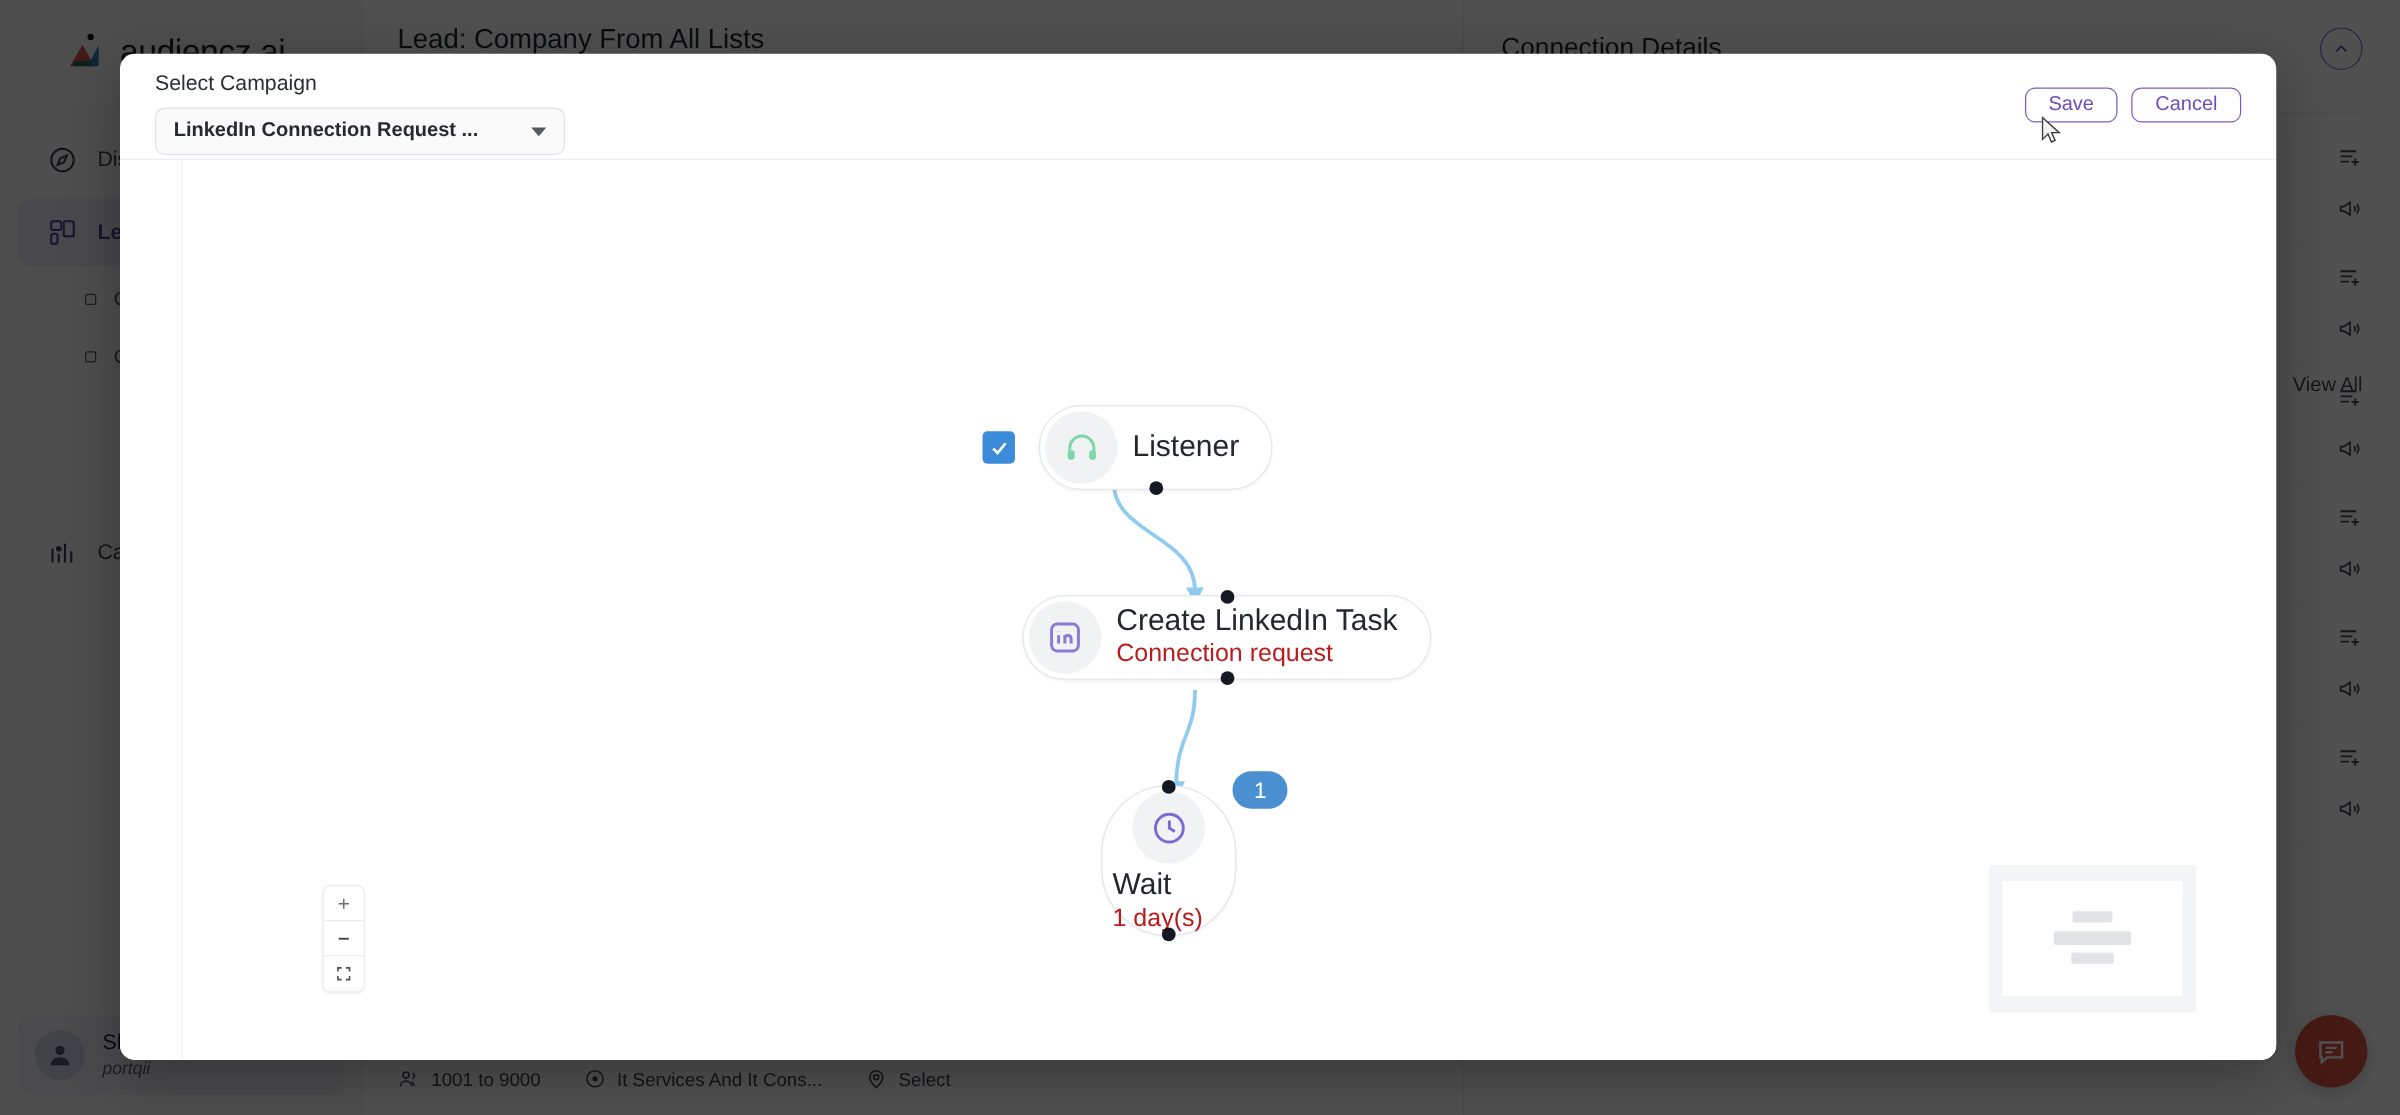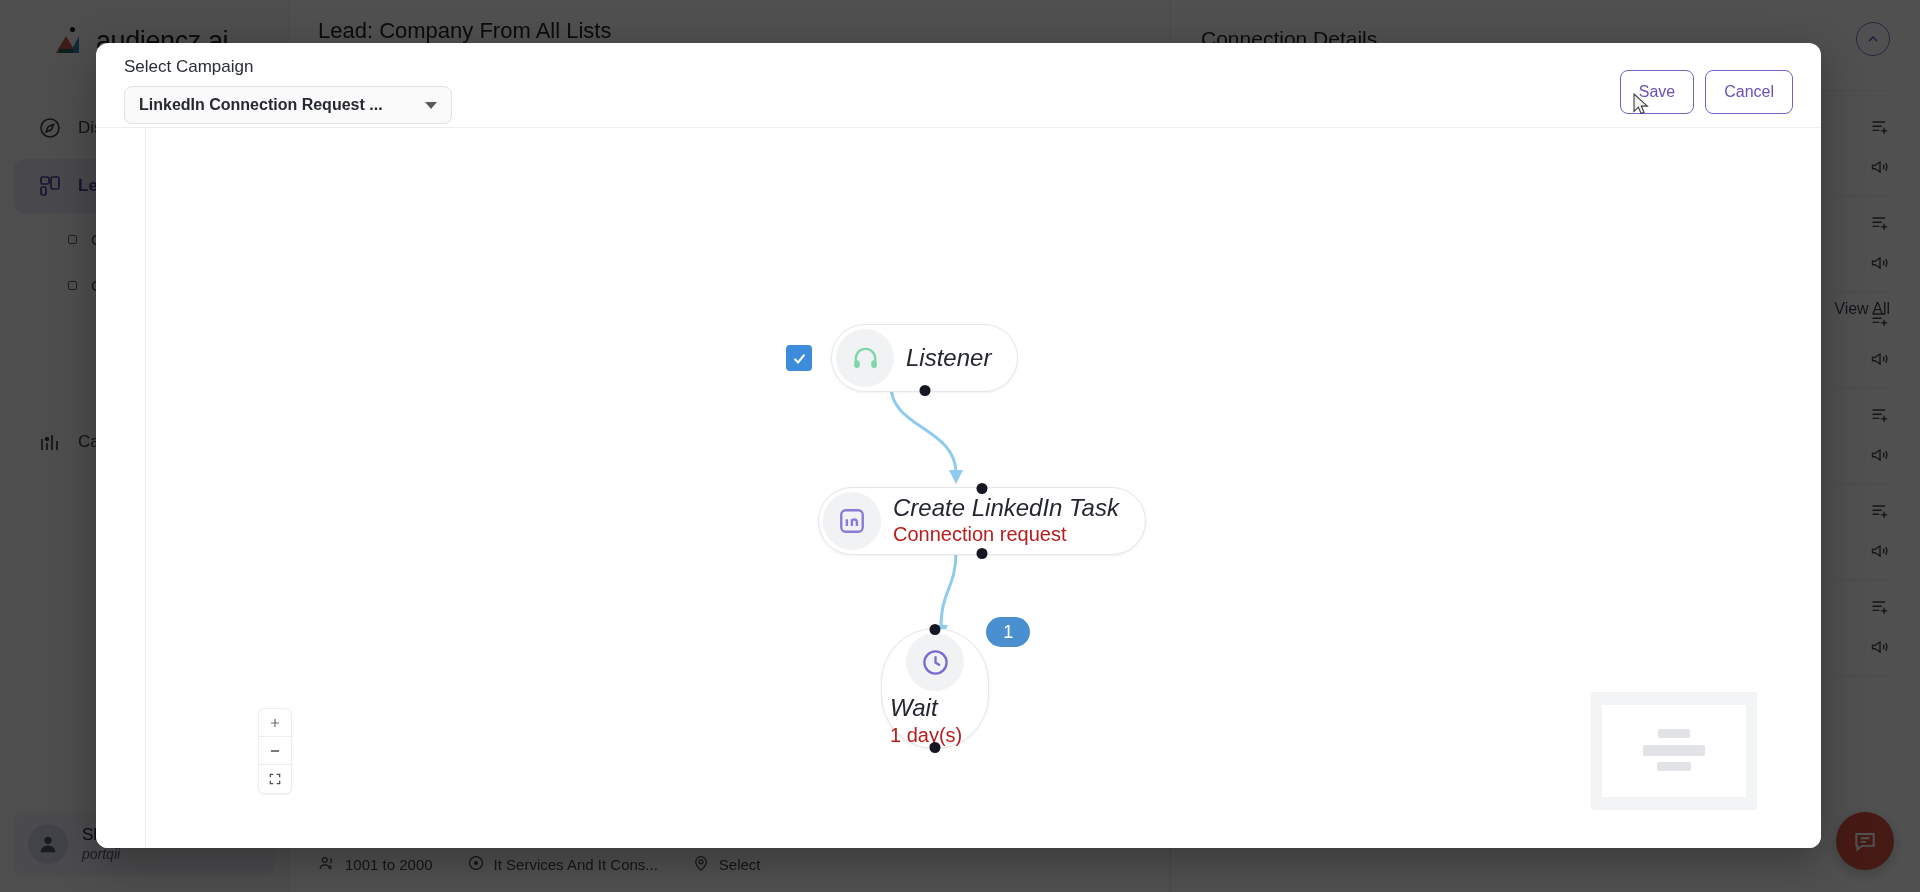--- a/index.html
+++ b/index.html
@@ -150,42 +150,42 @@
     display: flex; align-items: center; padding: 0 14px; cursor: pointer;
   }
   .sel-value { font-size: 16px; color: #26292f; font-weight: 600; }
   .sel-caret {
     margin-left: auto; width: 0; height: 0;
     border-left: 6px solid transparent; border-right: 6px solid transparent;
     border-top: 7px solid #555a63;
   }
   .modal-actions { position: absolute; right: 28px; top: 27px; display: flex; gap: 11px; }
   .modal-btn {
-    height: 44px; min-width: 72px; padding: 0 18px;
+    height: 28px; min-width: 72px; padding: 0 18px;
     border: 1.4px solid #7a5fc4; border-radius: 8px; background: #fff;
     color: #6a4fb8; font-size: 16px; cursor: pointer;
     display: flex; align-items: center; justify-content: center;
   }
   .modal-divider { border-top: 1px solid #eceef1; }
 
   
   .canvas { position: relative; flex: 1; background: #ffffff; overflow: hidden; }
   .canvas-rail { position: absolute; left: 49px; top: 0; bottom: 0; width: 1px; background: #f0f1f3; }
 
   .node {
     position: absolute; display: flex; align-items: center;
     background: #fff; border: 1px solid #e4e6ea; border-radius: 999px;
     box-shadow: 0 1px 3px rgba(16,24,40,.06);
   }
   .node-ico {
     width: 58px; height: 58px; border-radius: 50%; background: #f1f2f4;
     display: flex; align-items: center; justify-content: center; flex: none; margin: 4px;
   }
   .node-text { padding: 0 26px 0 8px; }
-  .node-title { font-size: 24px; color: #24272e; line-height: 1.12; font-weight: 400; font-style: italic; }
+  .node-title { font-size: 24px; color: #24272e; line-height: 1.12; font-weight: 400; }
   .node-sub { font-size: 20px; color: #b91c1c; line-height: 1.25; margin-top: 1px; }
 
   .handle {
     position: absolute; width: 11px; height: 11px; border-radius: 50%;
     background: #151823; left: 50%; transform: translateX(-50%);
   }
   .handle.top { top: -5px; }
   .handle.bottom { bottom: -5px; }
 
   .node-check {
@@ -434,21 +434,21 @@
 
   </div>
 
   <div class="status-bar" id="status-bar">
       <span class="status-chip">
         <span><svg width="18" height="18" viewBox="0 0 24 24" fill="none" stroke="#40444e" stroke-width="1.7">
             <circle cx="9" cy="8" r="3.2"></circle>
             <path d="M3 20c0-3.4 2.7-5.5 6-5.5s6 2.1 6 5.5"></path>
             <path d="M16 6.2a3 3 0 0 1 0 5.6M17.5 20c0-2.4-.8-4-2-5"></path>
           </svg></span>
-        <span>1001 to 2000</span>
+        <span>1001 to 9000</span>
       </span>
       <span class="status-chip">
         <span><svg width="18" height="18" viewBox="0 0 24 24" fill="none" stroke="#40444e" stroke-width="1.7">
             <circle cx="12" cy="12" r="8.6"></circle>
             <circle cx="12" cy="12" r="1.9" fill="#40444e"></circle>
           </svg></span>
         <span>It Services And It Cons...</span>
       </span>
       <span class="status-chip">
         <span><svg width="18" height="18" viewBox="0 0 24 24" fill="none" stroke="#40444e" stroke-width="1.7">
@@ -506,21 +506,21 @@
           <rect x="2.6" y="13.4" width="4.6" height="6.4" rx="2.2" fill="#7fd6ab" stroke="none"></rect>
           <rect x="16.8" y="13.4" width="4.6" height="6.4" rx="2.2" fill="#7fd6ab" stroke="none"></rect>
         </svg>
       </div>
       <div class="node-text">
         <div class="node-title">Listener</div>
       </div>
       <span class="handle bottom"></span>
     </div>
 
-    <div class="node" style="left:722px; top:359px;justify-content:flex-end;">
+    <div class="node" style="left:722px; top:348px;justify-content:flex-end;">
       <div class="node-ico">
         <svg width="30" height="30" viewBox="0 0 24 24" fill="none" stroke="#8b7ad6" stroke-width="1.9">
           <rect x="3.4" y="3.4" width="17.2" height="17.2" rx="3.6"></rect>
           <path d="M7.9 10.6v5.3M7.9 7.9v.1M11.9 15.9v-5.3M11.9 12.6c0-1.1.8-1.9 1.9-1.9s2.1.8 2.1 2.3v2.9"></path>
         </svg>
       </div>
       <div class="node-text">
         <div class="node-title">Create LinkedIn Task</div>
         <div class="node-sub">Connection request</div>
       </div>

